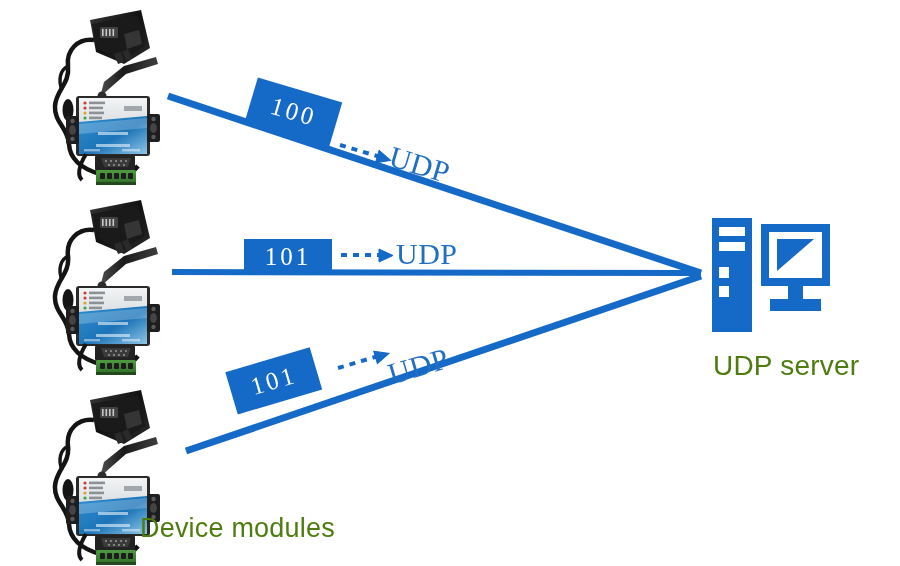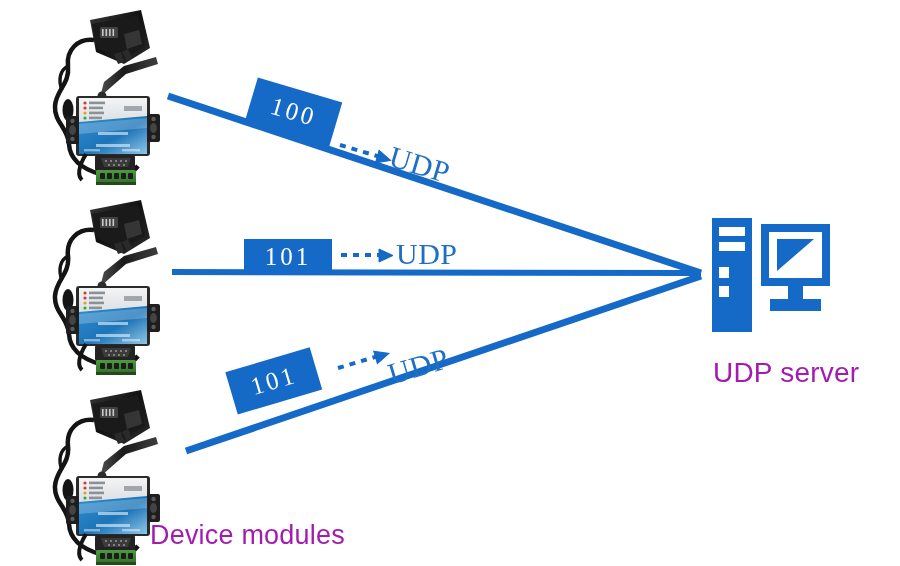--- a/index.html
+++ b/index.html
@@ -32,28 +32,27 @@
     width: 150px;
     height: 185px;
   }
   .dev1 { left: 38px; top: 4px; }
   .dev2 { left: 38px; top: 194px; }
   .dev3 { left: 38px; top: 384px; }
 
   
   .caption {
     position: absolute;
-    color: #a21caf;
+    color: #4d7c0f;
     font-family: "Liberation Sans", sans-serif;
     font-weight: 400;
     white-space: nowrap;
-    margin-top: 7px;
   }
   #device-modules-label {
-    left: 150px;
+    left: 140px;
     top: 513px;
     font-size: 27px;
     letter-spacing: 0.2px;
   }
   #udp-server-label {
     left: 713px;
     top: 350px;
     font-size: 28px;
     letter-spacing: 0.2px;
   }

